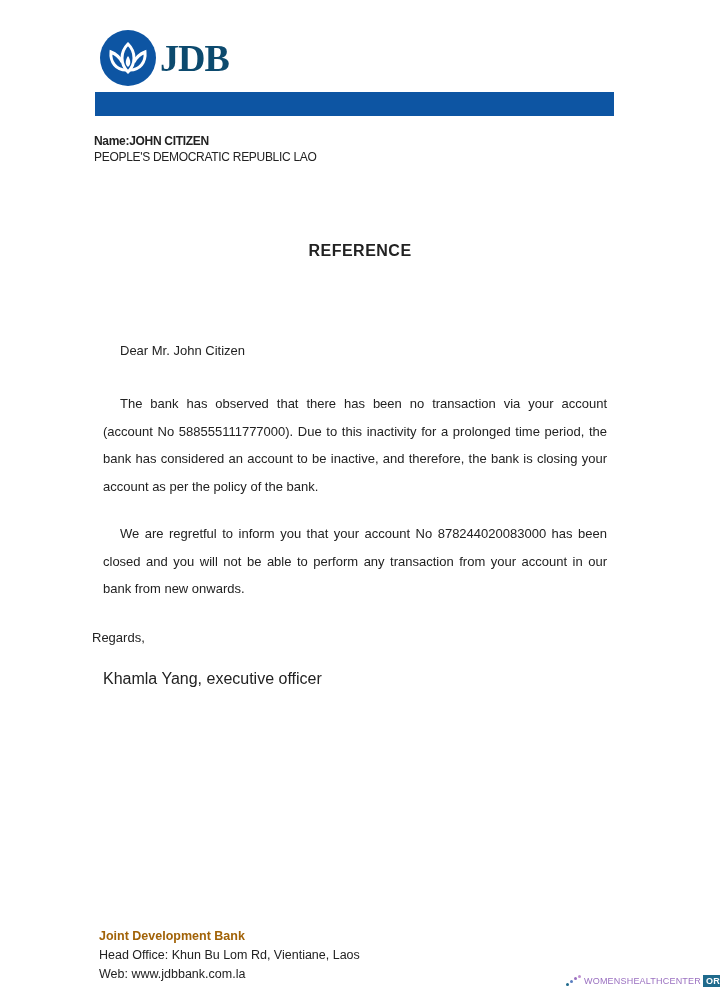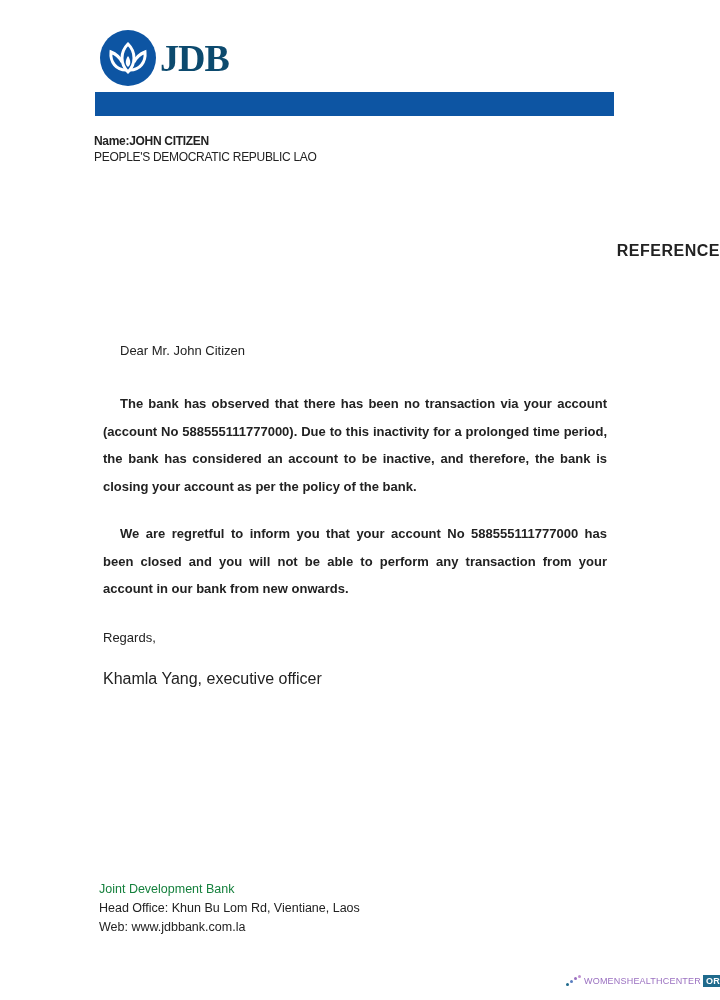--- a/index.html
+++ b/index.html
@@ -4,29 +4,29 @@
   <style>
     html, body { margin: 0; padding: 0; }
     body { width: 720px; height: 1000px; background: #ffffff; position: relative; overflow: hidden;
       font-family: "Liberation Sans", "DejaVu Sans", sans-serif; color: #222; }
     .logo { position: absolute; left: 100px; top: 30px; display: flex; align-items: center; }
     .logo-circle { width: 56px; height: 56px; border-radius: 50%; background: #0d55a3; display: flex; align-items: center; justify-content: center; }
     .logo-text { font-family: "Liberation Serif", "DejaVu Serif", serif; font-weight: bold; font-size: 38px; color: #0c4a6e; margin-left: 4px; letter-spacing: -1px; }
     .bar { position: absolute; left: 95px; top: 92px; width: 519px; height: 24px; background: #0d55a3; }
     .recipient { position: absolute; left: 94px; top: 133px; font-size: 12px; line-height: 16px; letter-spacing: -0.3px; }
     .recipient b { font-weight: bold; }
-    .title { position: absolute; left: 0; width: 720px; top: 242px; text-align: right; font-weight: bold; font-size: 16px; letter-spacing: 0.5px; }
+    .title { position: absolute; left: 0; width: 720px; top: 242px; text-align: center; font-weight: bold; font-size: 16px; letter-spacing: 0.5px; }
     .salutation { position: absolute; left: 120px; top: 343px; font-size: 13px; }
-    .para { position: absolute; left: 103px; width: 504px; font-size: 13px; line-height: 27.5px; text-align: justify; text-indent: 17px; font-weight: bold; }
+    .para { position: absolute; left: 103px; width: 504px; font-size: 13px; line-height: 27.5px; text-align: justify; text-indent: 17px; }
     .p1 { top: 390px; }
     .p2 { top: 520px; }
-    .regards { position: absolute; left: 103px; top: 630px; font-size: 13px; }
+    .regards { position: absolute; left: 92px; top: 630px; font-size: 13px; }
     .signoff { position: absolute; left: 103px; top: 670px; font-size: 16px; }
     .footer { position: absolute; left: 99px; top: 880px; font-size: 12.5px; line-height: 19px; }
-    .footer .bank { color: #15803d; font-weight: normal; }
+    .footer .bank { color: #a16207; font-weight: bold; margin-top: 47px; }
     .watermark { position: absolute; left: 566px; top: 975px; display: flex; align-items: center; font-size: 9px; color: #9a70c0; letter-spacing: 0.2px; }
     .watermark .org { background: #1f6a8c; color: #fff; padding: 1px 3px; margin-left: 2px; font-weight: bold; }
     .dots { width: 16px; height: 12px; position: relative; margin-right: 2px; }
     .dots span { position: absolute; width: 3px; height: 3px; border-radius: 50%; }
   </style>
 </head>
 <body>
 
 <div class="logo">
   <div class="logo-circle">
@@ -50,21 +50,21 @@
   </div>
   <div>PEOPLE'S DEMOCRATIC REPUBLIC LAO</div>
 </div>
 
 <div class="title">REFERENCE</div>
 
 <div class="salutation">Dear Mr. John Citizen</div>
 
 <div class="para p1">The bank has observed that there has been no transaction via your account (account No 588555111777000). Due to this inactivity for a prolonged time period, the bank has considered an account to be inactive, and therefore, the bank is closing your account as per the policy of the bank.</div>
 
-<div class="para p2">We are regretful to inform you that your account No 588555111777000 has been closed and you will not be able to perform any transaction from your account in our bank from new onwards.</div>
+<div class="para p2">We are regretful to inform you that your account No 878244020083000 has been closed and you will not be able to perform any transaction from your account in our bank from new onwards.</div>
 
 <div class="regards">Regards,</div>
 
 <div class="signoff">Khamla Yang, executive officer</div>
 
 <div class="footer">
   <div class="bank">Joint Development Bank</div>
   <div>Head Office: Khun Bu Lom Rd, Vientiane, Laos</div>
   <div>Web: www.jdbbank.com.la</div>
 </div>

